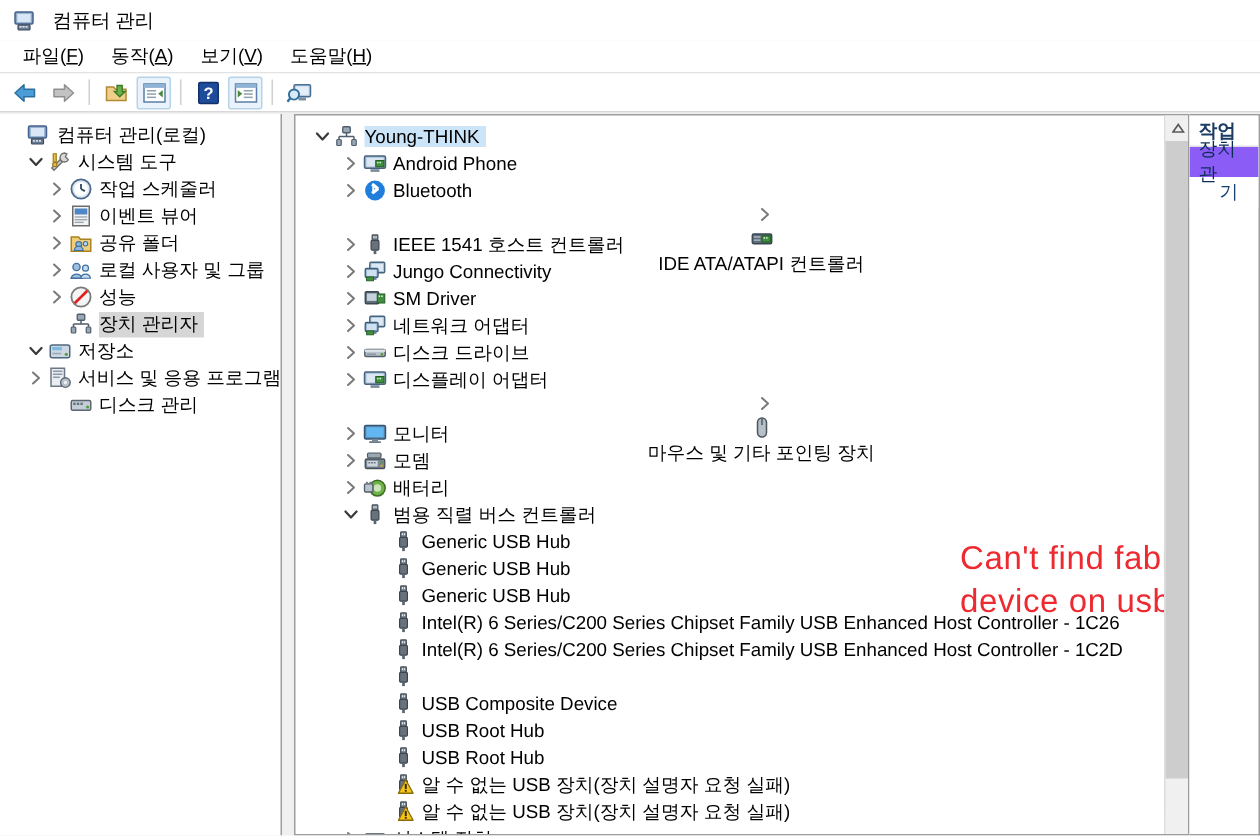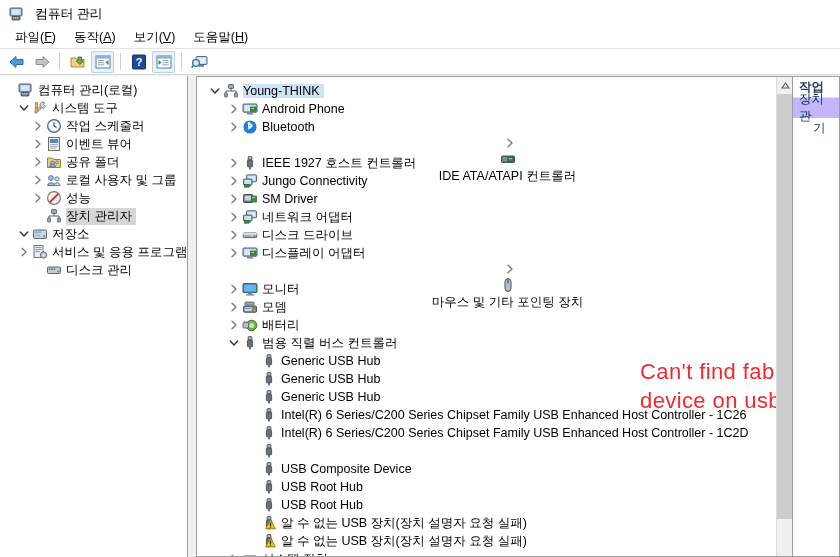--- a/index.html
+++ b/index.html
@@ -123,21 +123,21 @@
     height: 21px; display: flex; align-items: center;
     padding-left: 6px;
     font-size: 12.5px; font-weight: bold; color: #1c3c64;
     background: #ffffff;
     border-bottom: 1px solid #dfdfdf;
   }
   .act-sub {
     height: 20px; display: flex; align-items: center;
     padding-left: 6px;
     font-size: 12.5px; color: #0b2d55;
-    background: #c4b5fd;
+    background: #8b5cf6;
   }
   .act-item {
     height: 20px; display: flex; align-items: center;
     padding-left: 20px;
     font-size: 12.5px; color: #17406e;
     background: #ffffff;
   }
 
   
   .vscroll {
@@ -512,21 +512,21 @@
             </span>
             <span class="ico" style="position: relative;">
               <svg width="16" height="16" viewBox="0 0 16 16">
                 <rect x="6.1" y="1.6" width="3.8" height="3.6" rx="0.5" fill="#7c8894" stroke="#464f58" stroke-width="0.8"></rect>
                 <rect x="6.9" y="2.5" width="0.8" height="1.2" fill="#e6ebef"></rect>
                 <rect x="8.3" y="2.5" width="0.8" height="1.2" fill="#e6ebef"></rect>
                 <rect x="5.4" y="5.2" width="5.2" height="6.6" rx="0.8" fill="#67727d" stroke="#3c444c" stroke-width="0.8"></rect>
                 <rect x="7.1" y="11.8" width="1.8" height="2.6" fill="#586470"></rect>
               </svg>
             </span>
-            <span class="lbl">IEEE 1927 호스트 컨트롤러</span>
+            <span class="lbl">IEEE 1541 호스트 컨트롤러</span>
           </div>
           <div class="row" style="padding-left: 25px;">
             <span class="twisty">
               <svg width="8" height="10" viewBox="0 0 8 10">
                 <path d="M2 1.3 L6 5 L2 8.7" fill="none" stroke="currentColor" stroke-width="1.35" stroke-linecap="round" stroke-linejoin="round"></path>
               </svg>
             </span>
             <span class="ico" style="position: relative;">
               <svg width="16" height="16" viewBox="0 0 16 16">
                 <rect x="4.5" y="1.8" width="10" height="7" rx="0.8" fill="#a9c2d8" stroke="#45637f" stroke-width="0.9"></rect>

